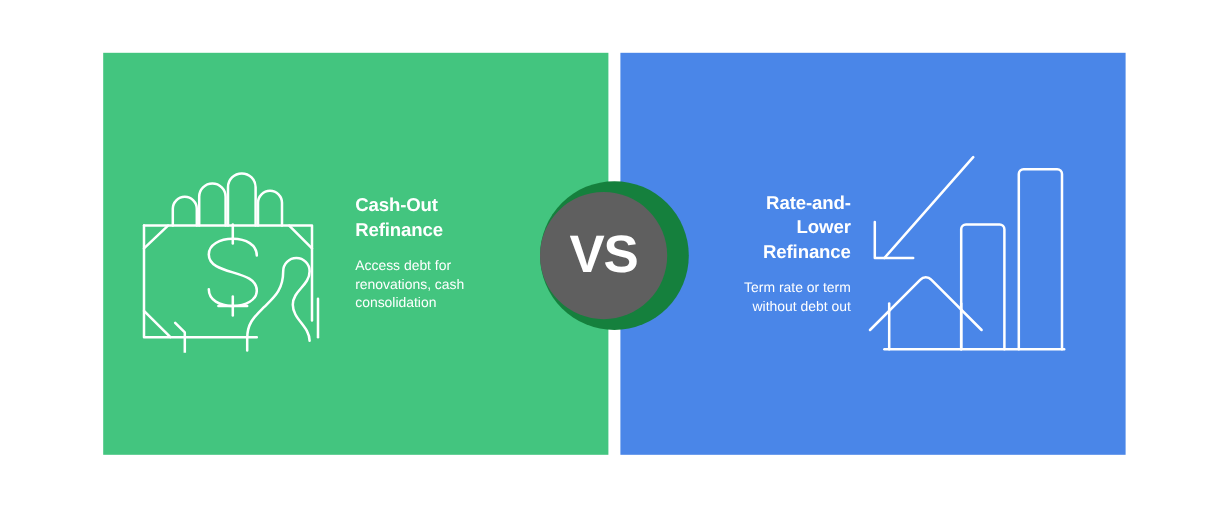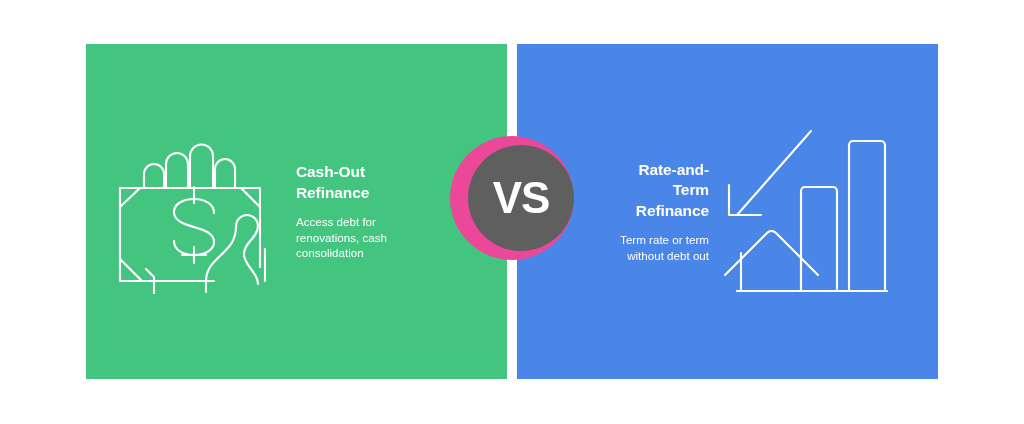--- a/index.html
+++ b/index.html
@@ -78,28 +78,28 @@
     font-weight: normal;
     line-height: 1.33;
     margin: 0;
     color: #ffffff;
   }
 
   
   .vs-badge {
     position: absolute;
     left: 450px;
-    top: 136px;
+    top: 151px;
     width: 124px;
     height: 124px;
     border-radius: 50%;
-    background: #ec4899;
-    display: flex;
-    align-items: center;
-    justify-content: flex-end;
+    background: #15803d;
+    display: flex;
+    align-items: center;
+    justify-content: flex-start;
     box-sizing: border-box;
     z-index: 5;
   }
   .vs-inner {
     width: 106px;
     height: 106px;
     border-radius: 50%;
     background: #5F5F5F;
     display: flex;
     align-items: center;
@@ -156,21 +156,21 @@
         <p class="subtitle"><span>Access debt for</span><br><span>renovations, cash</span><br><span>consolidation</span></p>
       </div>
 
     </div>
   </div>
 
   <div class="panel panel-right">
     <div class="panel-inner">
 
       <div class="text-block text-right">
-        <h2 class="title"><span>Rate-and-</span><br><span>Term</span><br><span>Refinance</span></h2>
+        <h2 class="title"><span>Rate-and-</span><br><span>Lower</span><br><span>Refinance</span></h2>
         <p class="subtitle"><span>Term rate or term</span><br><span>without debt out</span></p>
       </div>
 
       <span class="icon-wrap">
         <svg width="165" height="178" viewBox="0 0 165 178" fill="none" stroke="#ffffff" stroke-width="2.1" stroke-linecap="round" stroke-linejoin="round">
 
           <path d="M88 8 L14 92"></path>
           <path d="M6 62 L6 92 L38 92"></path>
 
           <path d="M2 152 L44 110 a6 6 0 0 1 9 0 L95 152"></path>

